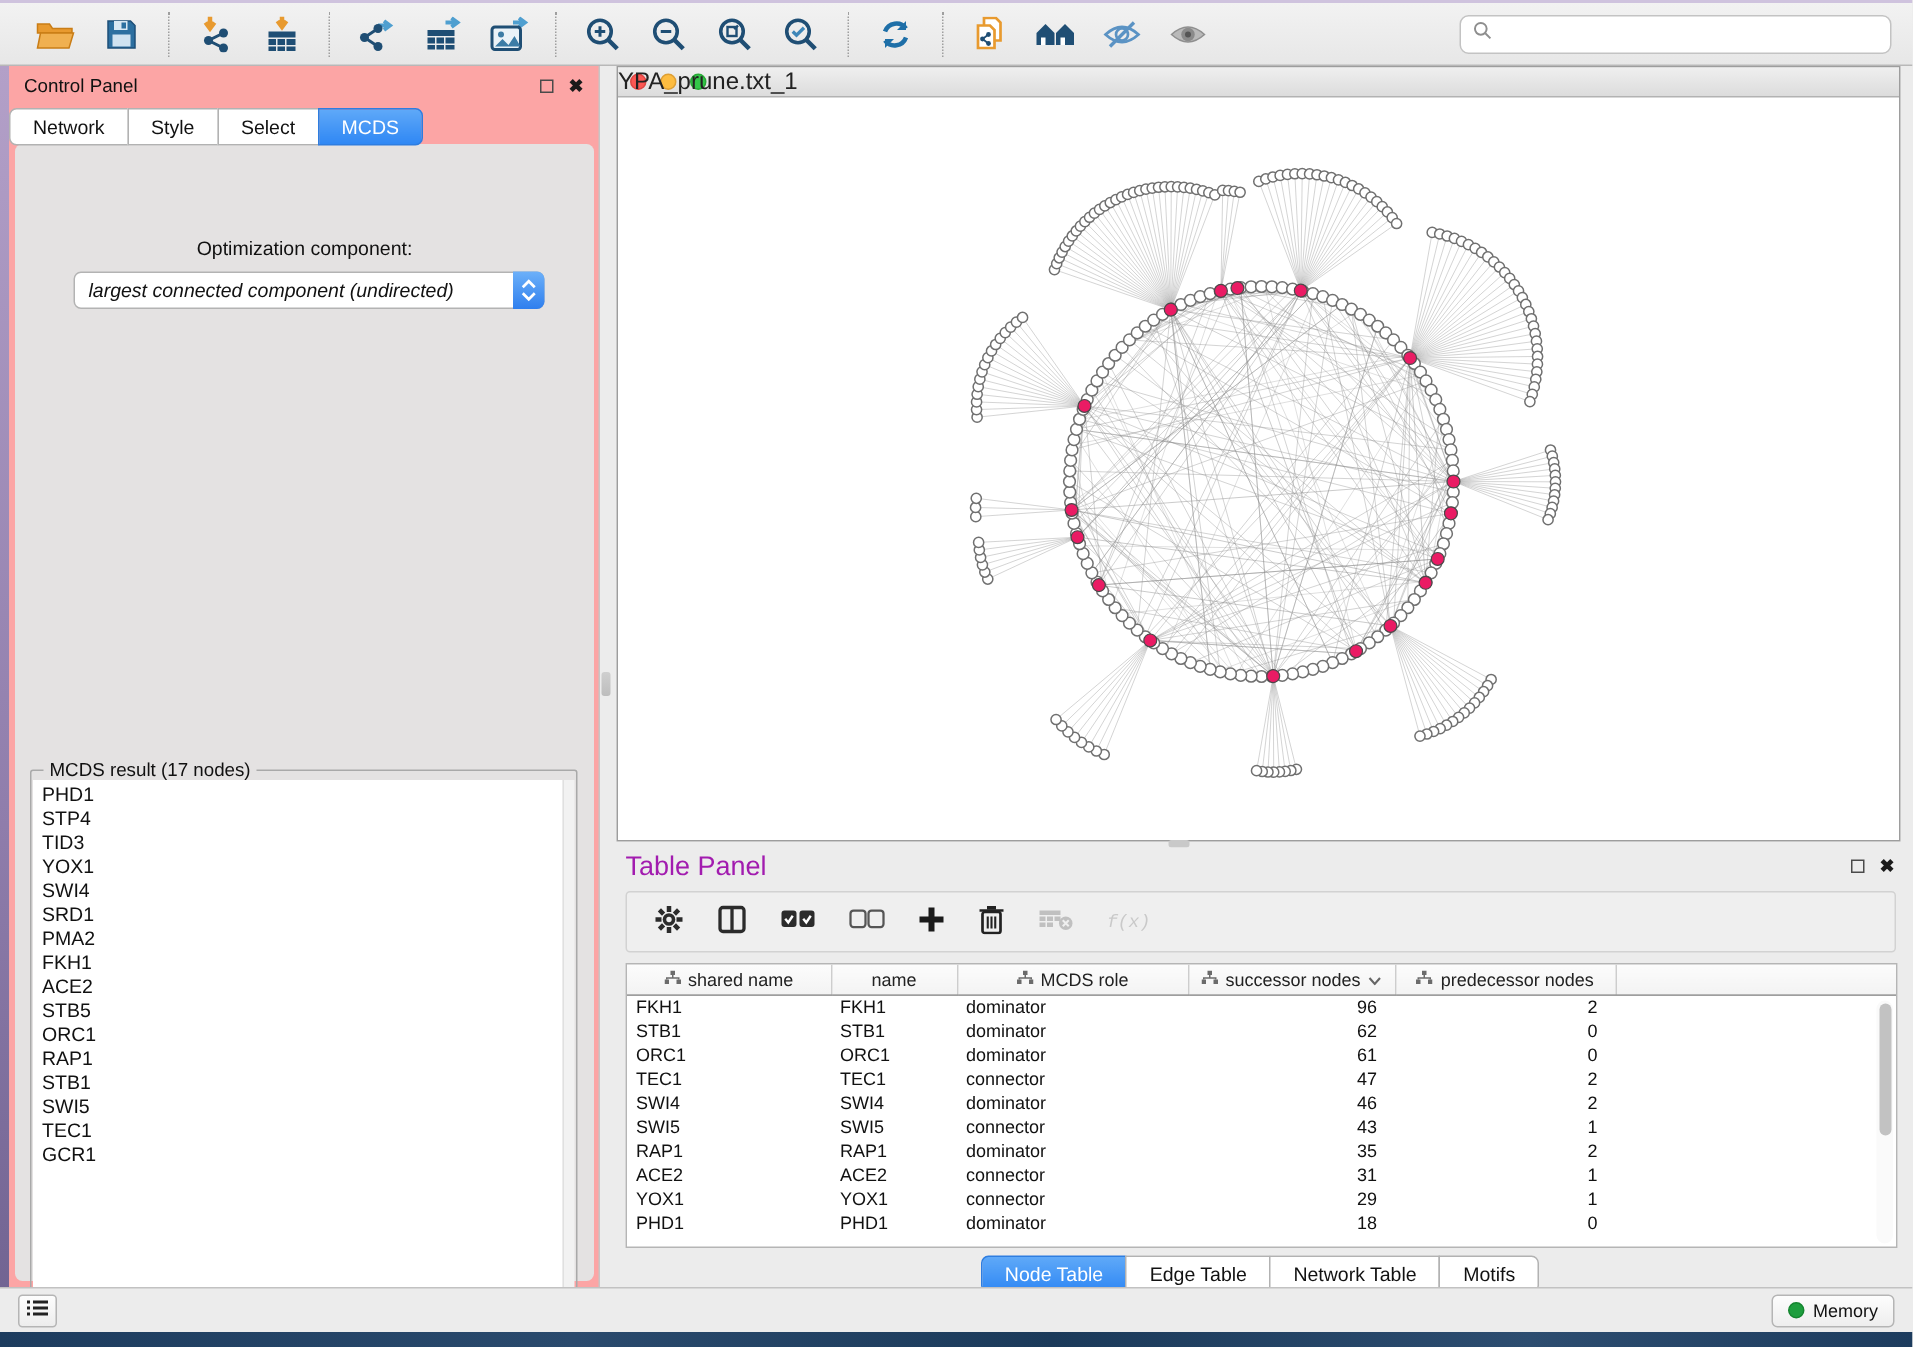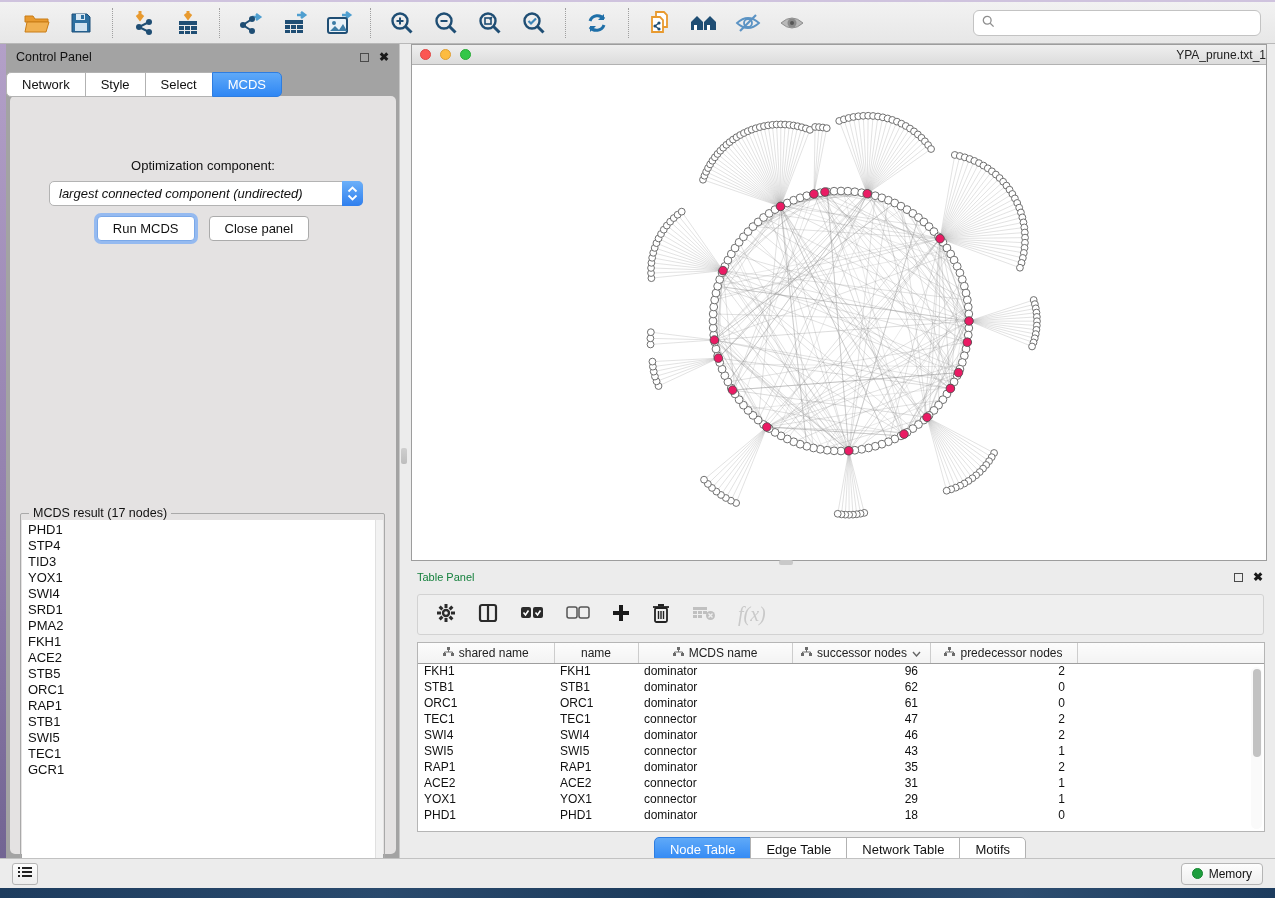--- a/index.html
+++ b/index.html
@@ -16,21 +16,21 @@
   #toolbar { left:0; top:2px; width:1275px; height:42px; background:linear-gradient(#f2f2f2,#e7e7e7); border-bottom:1px solid #b8b8b8; display:flex; align-items:center; padding-left:8px; }
   .tb-group { display:flex; align-items:center; gap:6px; padding:0 10px; }
   .tb-sep { width:1px; height:30px; border-left:1px dotted #9f9f9f; margin:0 2px; }
   .tb-btn { width:38px; height:34px; display:flex; align-items:center; justify-content:center; background:transparent; border:none; cursor:pointer; }
   .tb-btn svg { display:block; }
   #search-wrap { margin-left:auto; margin-right:14px; }
   #search-box { width:288px; height:26px; background:#fff; border:1px solid #c3c3c3; border-radius:6px; display:flex; align-items:center; padding:0 8px; gap:5px; }
   #search-box input { border:none; outline:none; flex:1; font-size:12px; background:transparent; }
 
   
-  #control-panel { left:6px; top:44px; width:394px; height:814px; background:#a3a3a3; border-right:1px solid #c6c6c6;padding-left:44px; }
+  #control-panel { left:6px; top:44px; width:394px; height:814px; background:#fca5a5; border-right:1px solid #c6c6c6;padding-left:44px; }
   #cp-header { position:absolute; left:0; top:0; width:100%; height:26px; display:flex; align-items:center; padding:0 10px; }
   #cp-title { font-size:12.5px; color:#111; }
   .panel-winbtns { margin-left:auto; display:flex; gap:10px; align-items:center; }
   .winbtn-float { width:9px; height:9px; border:1.5px solid #4a4a4a; background:transparent; display:inline-block; }
   .winbtn-close { font-size:12px; font-weight:bold; color:#1a1a1a; line-height:9px; }
   #cp-tabs { position:absolute; left:0; top:28px; width:100%; display:flex; justify-content:flex-start; z-index:3; }
   .seg { display:inline-flex; }
   .seg-tab { background:#fff; border:1px solid #b2b2b2; margin-left:-1px; padding:4px 15px; font-size:13px; color:#111; cursor:pointer; }
   .seg-tab:first-child { border-radius:5px 0 0 5px; margin-left:0; }
   .seg-tab:last-child { border-radius:0 5px 5px 0; }
@@ -54,31 +54,31 @@
   .split-handle-v { position:absolute; left:401px; top:448px; width:6px; height:16px; background:linear-gradient(#cfcfcf,#bdbdbd); border-radius:2px; }
   .split-handle-h { position:absolute; left:779px; top:560px; width:14px; height:5px; background:#c9c9c9; border-radius:2px; }
 
   
   #net-window { left:411px; top:44px; width:856px; height:517px; background:#fff; border:1px solid #9d9d9d; }
   #net-titlebar { position:absolute; left:0; top:0; width:100%; height:20px; background:linear-gradient(#efefef,#dcdcdc); border-bottom:1px solid #b2b2b2; display:flex; align-items:center; }
   .tl { width:11px; height:11px; border-radius:50%; margin-left:9px; }
   .tl.red { background:#fc5753; border:1px solid #df4744; margin-left:8px; }
   .tl.yellow { background:#fdbc40; border:1px solid #de9f34; }
   .tl.green { background:#33c748; border:1px solid #27aa35; }
-  #net-title { position:absolute; left:0; right:0; text-align:right; font-size:12px; color:#222; }
+  #net-title { position:absolute; left:0; right:0; text-align:left; font-size:16px; color:#222; }
   #netsvg { position:absolute; left:0; top:20px; }
 
   
   #table-panel { left:405px; top:565px; width:870px; height:293px; background:#ececec; }
   #tp-header { position:absolute; left:0; top:0; width:100%; height:24px; display:flex; align-items:center; padding:0 12px; }
-  #tp-title { font-size:11px; color:#15803d; }
+  #tp-title { font-size:18px; color:#a21caf; }
   #tp-toolbar { position:absolute; left:12px; top:29px; width:847px; height:41px; background:#efefef; border:1px solid #d2d2d2; border-radius:3px; display:flex; align-items:center; gap:22px; padding-left:18px; }
   .tp-btn { background:none; border:none; display:flex; align-items:center; cursor:pointer; }
   .tp-btn.disabled { opacity:.55; cursor:default; }
-  .fx-label { font-family:Liberation Serif, serif; font-style:italic; font-size:20px; color:#ababab; }
+  .fx-label { font-family:Liberation Mono, monospace; font-style:italic; font-size:12px; color:#ababab; }
   #tbl-wrap { position:absolute; left:12px; top:77px; width:848px; height:190px; background:#fff; border:1px solid #b5b5b5; overflow:hidden; }
   table { border-collapse:collapse; table-layout:fixed; width:100%; }
   th { height:20px; background:linear-gradient(#fcfcfc,#f3f3f3); border-right:1px solid #cdcdcd; border-bottom:1px solid #9e9e9e; font-size:12px; font-weight:normal; color:#222; text-align:center; overflow:hidden; white-space:nowrap; }
   th:last-child { border-right:none; }
   th .hdr-inner { display:flex; align-items:center; justify-content:center; gap:5px; padding:0 4px; }
   td { height:16px; font-size:12px; color:#111; padding:0 6px; white-space:nowrap; overflow:hidden; }
   td.num { text-align:right; padding-right:12px; }
   #tbl-scroll { position:absolute; right:2px; top:24px; width:11px; height:162px; background:#fafafa; border-radius:6px; }
   #tbl-thumb { position:absolute; left:1.5px; top:2px; width:8px; height:88px; background:#c2c2c2; border-radius:5px; }
   #tp-tabs { position:absolute; left:0; top:272px; width:100%; display:flex; justify-content:center; }
@@ -323,24 +323,20 @@
       <div id="opt-select">
         <span class="sel-text">largest connected component (undirected)</span>
         <span class="sel-stepper">
           <svg width="11" height="7" viewBox="0 0 11 7">
               <polyline points="1.5,5.5 5.5,1.5 9.5,5.5" fill="none" stroke="#fff" stroke-width="1.8"></polyline>
             </svg>
           <svg width="11" height="7" viewBox="0 0 11 7">
               <polyline points="1.5,1.5 5.5,5.5 9.5,1.5" fill="none" stroke="#fff" stroke-width="1.8"></polyline>
             </svg>
         </span>
-      </div>
-      <div id="run-row">
-        <button class="cp-btn focused">Run MCDS</button>
-        <button class="cp-btn">Close panel</button>
       </div>
       <div id="mcds-group">
         <span id="mcds-group-title">MCDS result (17 nodes)</span>
         <div id="mcds-list">
             <div>PHD1</div>
             <div>STP4</div>
             <div>TID3</div>
             <div>YOX1</div>
             <div>SWI4</div>
             <div>SRD1</div>
@@ -1152,21 +1148,21 @@
               <th>
                 <span class="hdr-inner">
                   <span><svg width="11" height="10" viewBox="0 0 11 10">
                       <g fill="#6b6b6b">
                         <rect x="4" y="0" width="3" height="3"></rect>
                         <rect x="0" y="6" width="3" height="3"></rect>
                         <rect x="8" y="6" width="3" height="3"></rect>
                       </g>
                       <path d="M5.5 3 v2 M1.5 6 V5 h8 v1" stroke="#6b6b6b" fill="none"></path>
                     </svg></span>
-                  <span>MCDS name</span>
+                  <span>MCDS role</span>
                 </span>
               </th>
               <th>
                 <span class="hdr-inner">
                   <span><svg width="11" height="10" viewBox="0 0 11 10">
                       <g fill="#6b6b6b">
                         <rect x="4" y="0" width="3" height="3"></rect>
                         <rect x="0" y="6" width="3" height="3"></rect>
                         <rect x="8" y="6" width="3" height="3"></rect>
                       </g>

